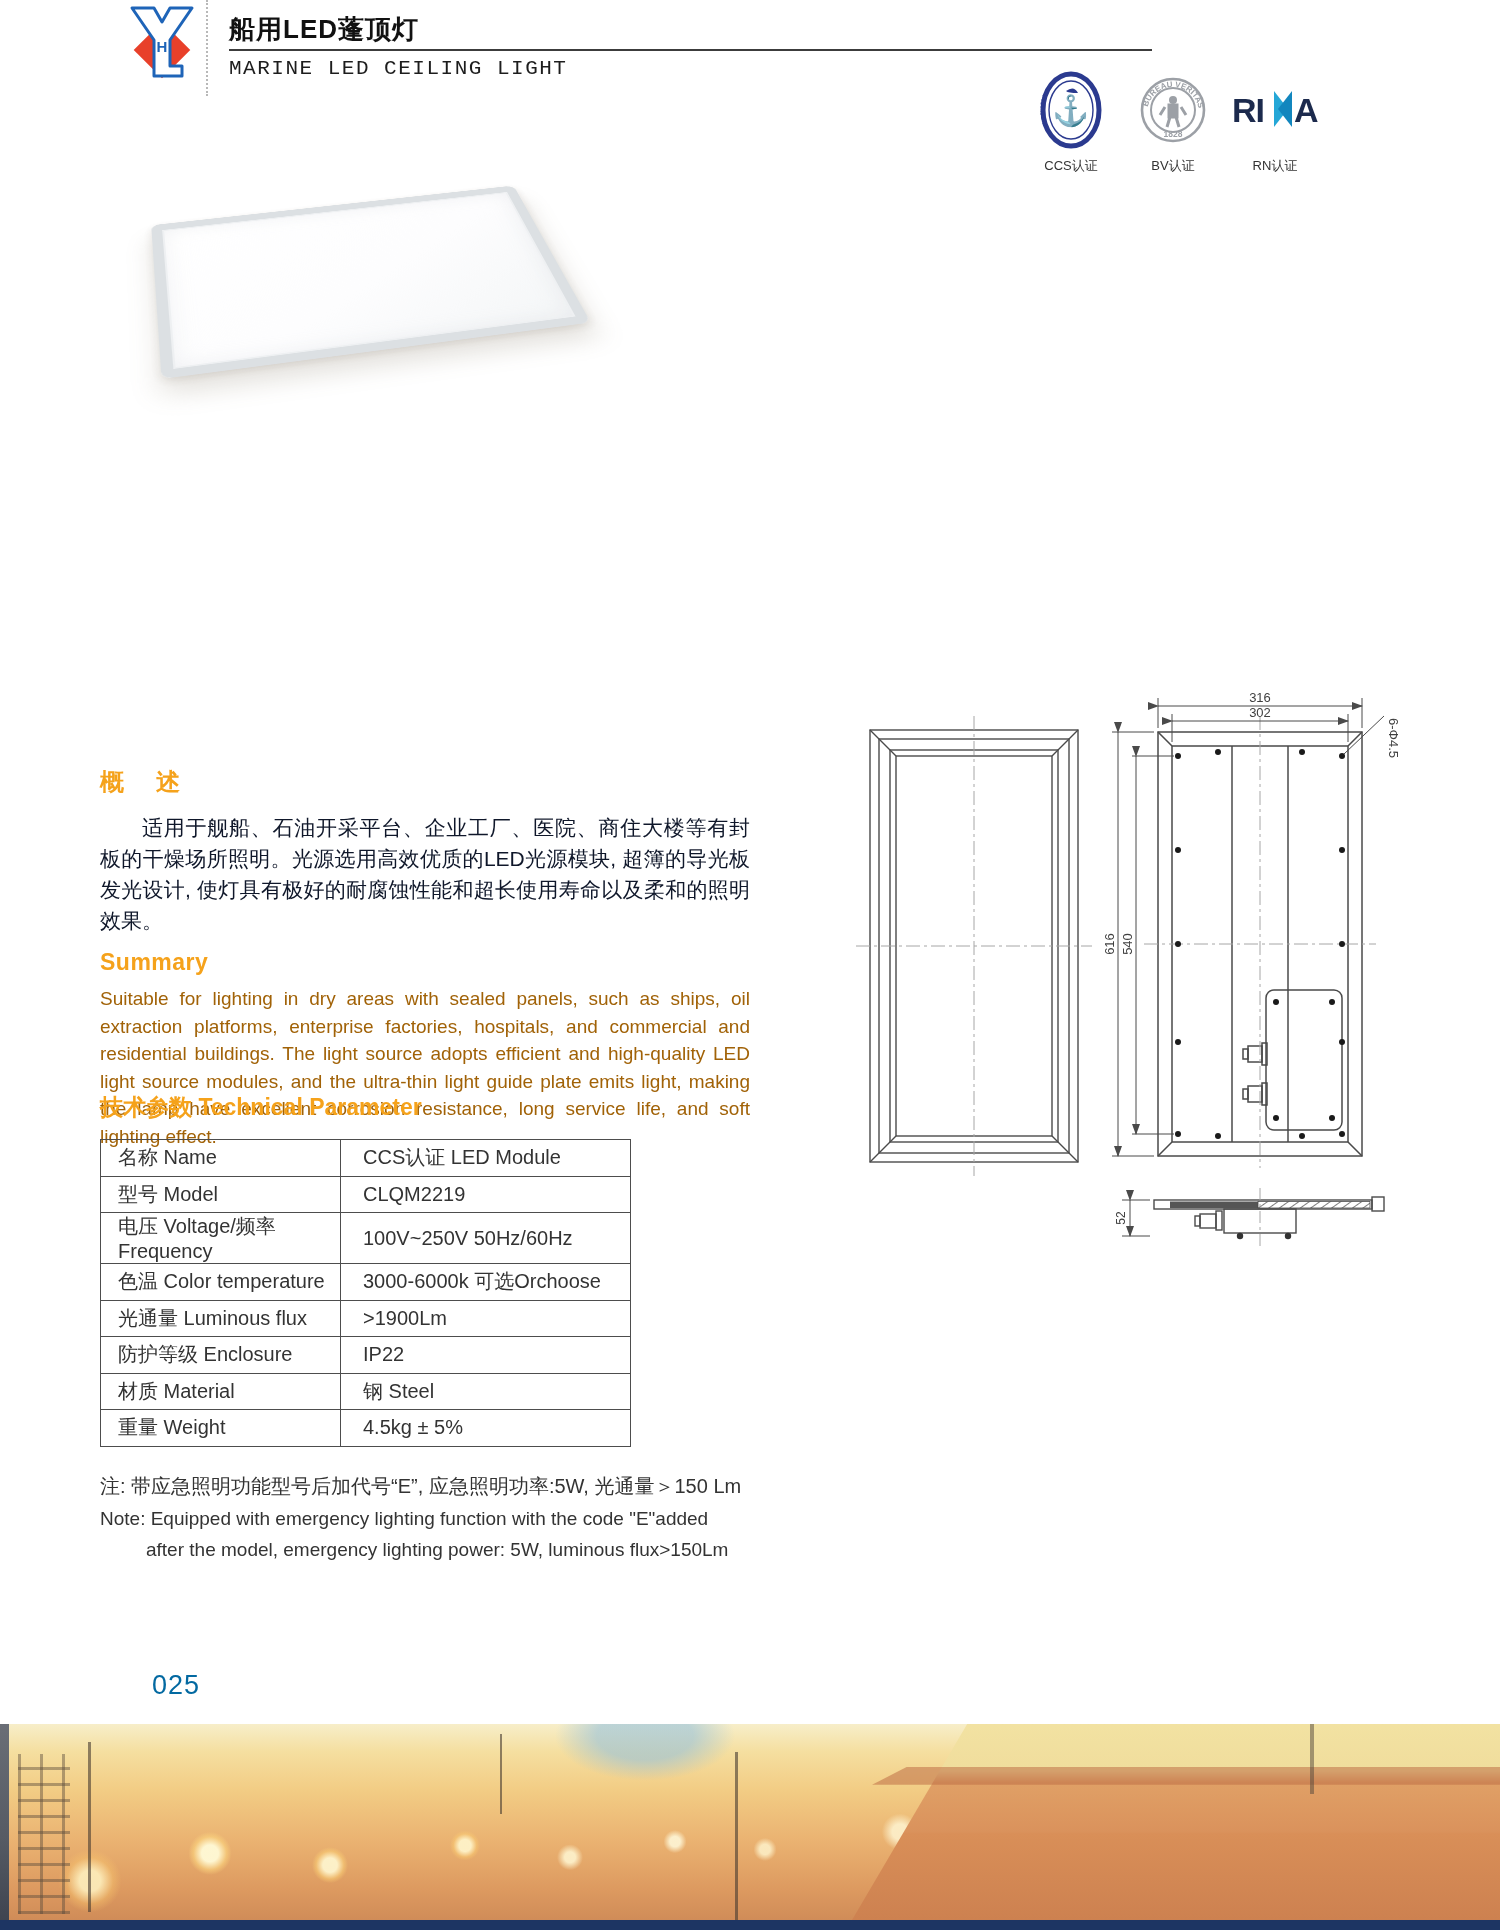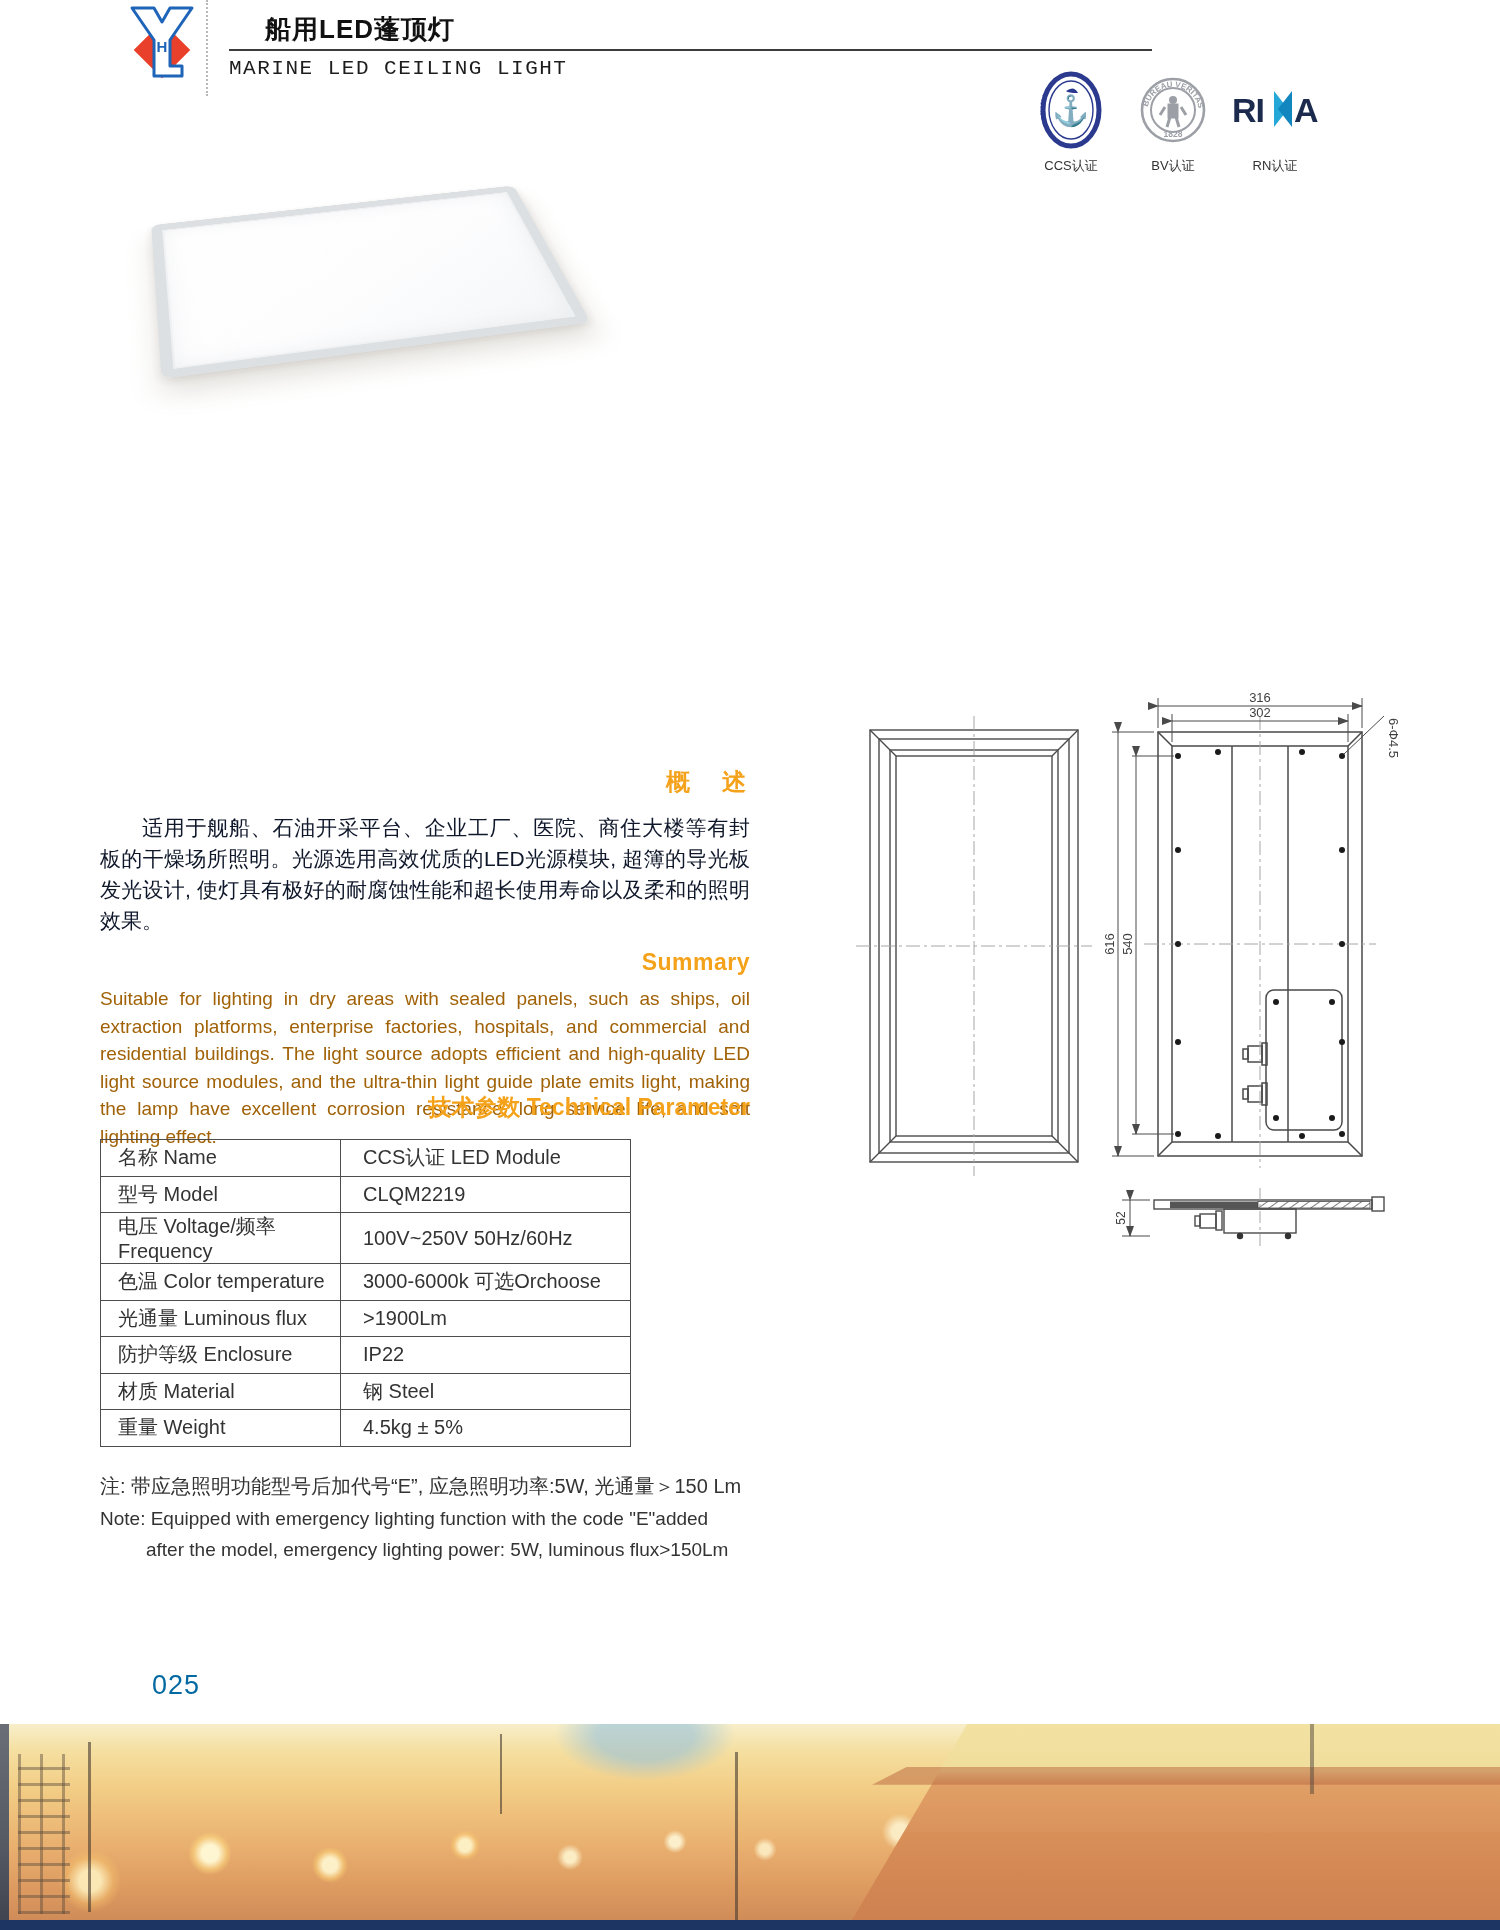--- a/index.html
+++ b/index.html
@@ -2,41 +2,41 @@
 <html><head>
 <meta charset="utf-8">
 <style>
   * { margin:0; padding:0; box-sizing:border-box; }
   body { background:#e8e8e8; font-family:"Liberation Sans", sans-serif; }
   .page { position:relative; width:1500px; height:1930px; background:#ffffff; margin:0 auto; overflow:hidden; }
 
   
   .logo-wrap { position:absolute; left:124px; top:6px; width:76px; height:74px; }
   .v-sep { position:absolute; left:206px; top:0; height:96px; width:0; border-left:2px dotted #b8b8b8; }
-  .title-zh { position:absolute; left:229px; top:12px; font-size:26px; font-weight:bold; color:#111; letter-spacing:1px;margin-left:36px; }
+  .title-zh { position:absolute; left:229px; top:12px; font-size:26px; font-weight:bold; color:#111; letter-spacing:1px; }
   .title-rule { position:absolute; left:229px; top:49px; width:923px; border-top:2px solid #3c3c3c; }
   .title-en { position:absolute; left:229px; top:57px; font-size:21px; color:#1d1d1d; font-family:"Liberation Mono", monospace; letter-spacing:1.5px; }
 
   
   .certs { position:absolute; left:1028px; top:72px; width:290px; display:flex; justify-content:space-between; }
   .cert { width:86px; text-align:center; }
   .cert-icon { height:76px; display:flex; align-items:center; justify-content:center; }
   .cert-label { margin-top:9px; font-size:13px; color:#333; }
 
   
   .product-photo { position:absolute; left:150px; top:168px; width:430px; height:250px; }
   .panel3d { position:absolute; left:8px; top:-16px; width:400px; height:238px;
     background:linear-gradient(145deg,#ffffff 0%,#fdfdfe 55%,#f4f6f7 100%);
     border:11px solid #dce0e3; border-radius:9px;
     transform:perspective(1050px) rotateX(52deg) rotateZ(-11deg);
     box-shadow:0 22px 28px rgba(130,118,100,0.20), 0 4px 10px rgba(140,130,115,0.18), inset 0 0 26px rgba(205,210,215,0.30); }
   .panel3d::after { content:""; position:absolute; inset:0; border:2px solid #eef0f2; border-radius:2px; }
 
   
-  .sec-heading { color:#f5a21b; font-weight:bold;text-align:right; }
+  .sec-heading { color:#f5a21b; font-weight:bold; }
   .overview { position:absolute; left:100px; top:766px; width:650px; }
   .overview .h-zh { font-size:24px; letter-spacing:4px; }
   .overview .body-zh { margin-top:14px; font-size:21px; line-height:31px; color:#0f172a; text-align:justify; text-indent:2em; }
   .summary { position:absolute; left:100px; top:949px; width:650px; }
   .summary .h-en { font-size:23px; letter-spacing:0.5px; }
   .summary .body-en { margin-top:9px; font-size:19px; line-height:27.5px; color:#a16207; text-align:justify; }
 
   .params { position:absolute; left:100px; top:1092px; width:650px; }
   .params .h-p { font-size:23px; }
   .param-table { margin-top:16px; width:531px; border-collapse:collapse; table-layout:fixed; }

